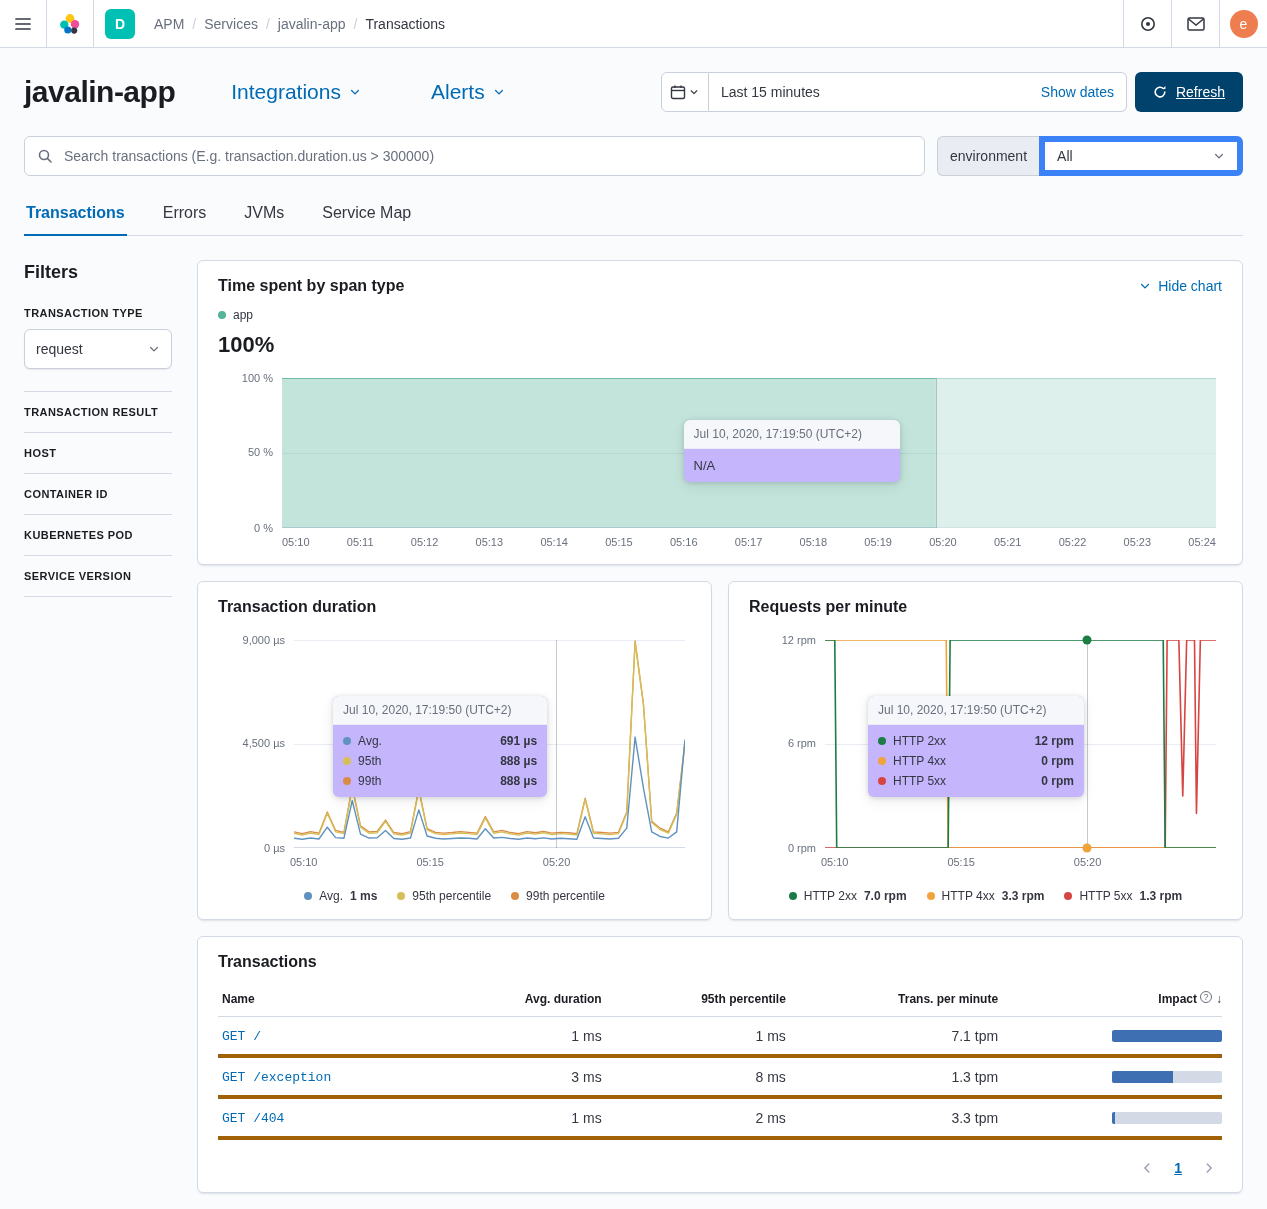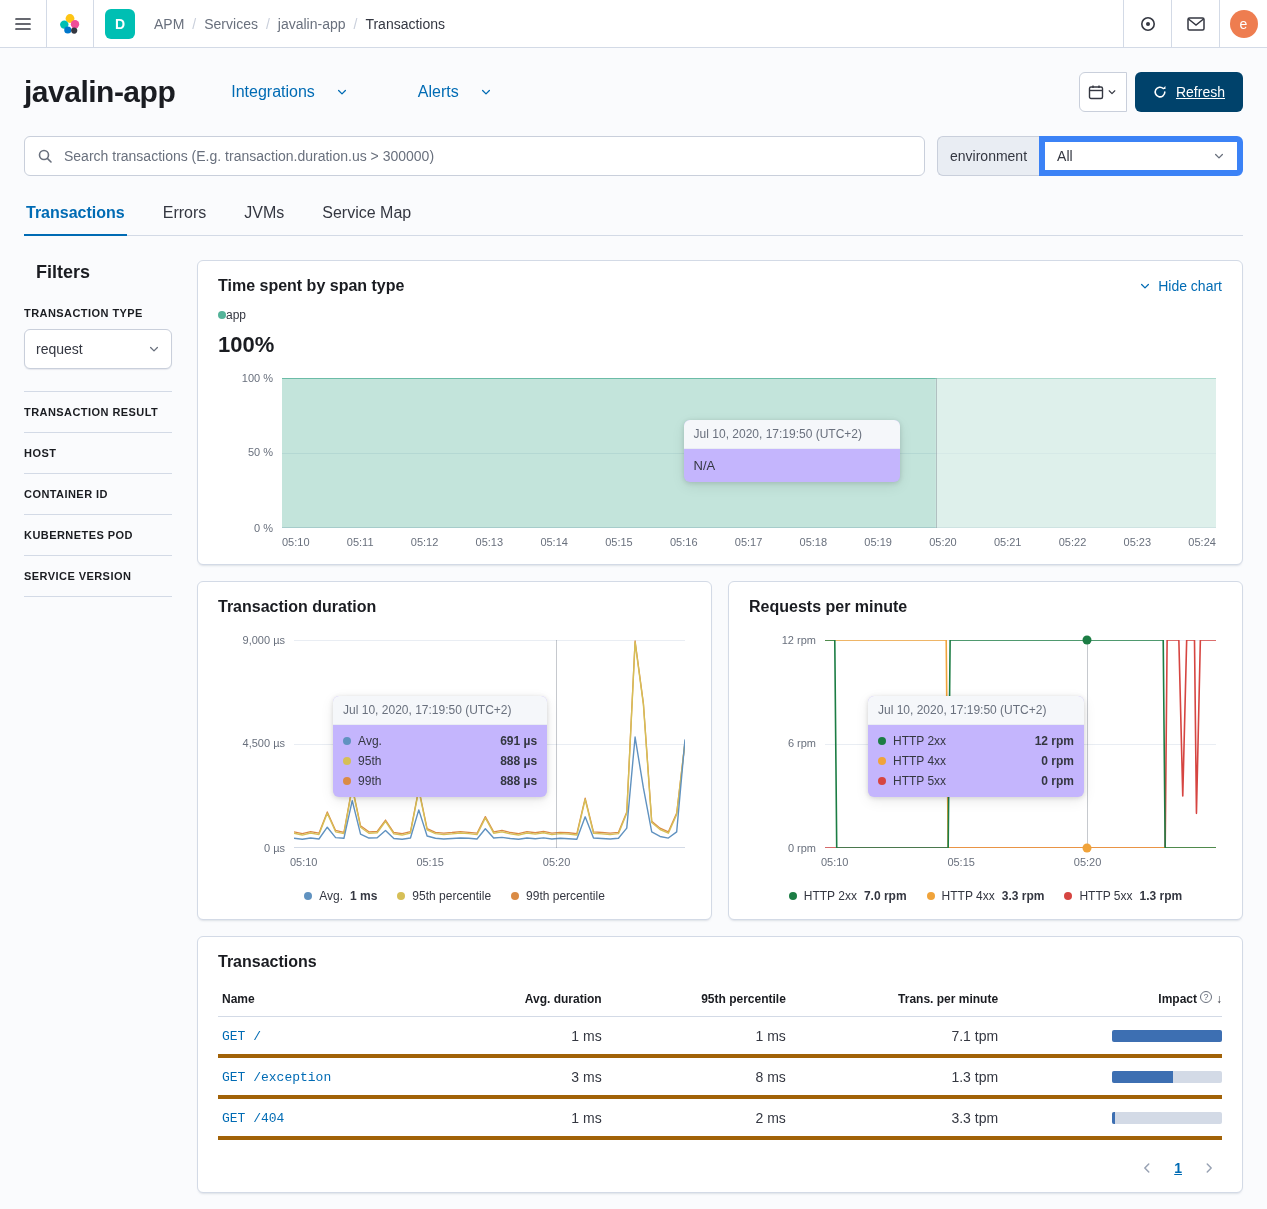--- a/index.html
+++ b/index.html
@@ -22,21 +22,21 @@
   .crumb { color:#69707d; text-decoration:none; cursor:pointer; }
   .crumb.current { color:#343741; cursor:default; }
   .crumb-sep::after { content:"/"; color:#c9cfdb; padding:0 8px; }
   .tb-right { margin-left:auto; display:flex; }
   .icon-cell { width:48px; border-left:1px solid #d3dae6; cursor:pointer; }
   .avatar { width:28px; height:28px; border-radius:50%; color:#fff; font-size:14px; display:flex; align-items:center; justify-content:center; }
   
   .page { padding:0 24px 24px; }
   .svc-header { display:flex; align-items:center; margin-top:24px; }
   h1.svc-title { font-size:30px; font-weight:700; color:#1a1c21; margin:0 56px 0 0; letter-spacing:-0.5px; }
-  .hdr-link { display:flex; align-items:center; gap:21px; color:#006bb4; font-size:16px; margin-right:70px; cursor:pointer; text-decoration:none; }
+  .hdr-link { display:flex; align-items:center; gap:8px; color:#006bb4; font-size:21px; margin-right:70px; cursor:pointer; text-decoration:none; }
   .date-group { margin-left:auto; display:flex; align-items:center; }
   .cal-btn { width:48px; height:40px; border:1px solid #c9cfdb; background:#fff; border-radius:6px 0 0 6px; display:flex; align-items:center; justify-content:center; gap:3px; cursor:pointer; }
   .date-box { display:flex; align-items:center; justify-content:space-between; width:418px; height:40px; border:1px solid #c9cfdb; border-left:none; border-radius:0 6px 6px 0; background:#fff; padding:0 12px; }
   .time-text { color:#343741; }
   .show-dates { color:#006bb4; cursor:pointer; text-decoration:none; }
   .refresh { margin-left:8px; height:40px; padding:0 18px; color:#fff; font-size:14px; font-weight:500; border:none; border-radius:6px; display:flex; align-items:center; gap:9px; cursor:pointer; font-family:inherit; }
   .refresh .lbl { text-decoration:underline; }
   
   .search-row { display:flex; margin-top:24px; gap:12px; }
   .search-box { flex:1; height:40px; background:#fff; border:1px solid #c9cfdb; border-radius:6px; display:flex; align-items:center; padding:0 12px; gap:9px; }
@@ -45,31 +45,31 @@
   .env-group { display:flex; width:306px; }
   .env-label { display:flex; align-items:center; padding:0 12px; background:#e9edf3; border:1px solid #c9cfdb; border-right:none; border-radius:6px 0 0 6px; color:#343741; }
   .env-select { flex:1; display:flex; align-items:center; justify-content:space-between; background:#fff; border:6px solid #3b82f6; border-radius:0 6px 6px 0; padding:0 12px; cursor:pointer; color:#343741; }
   
   .tabs { display:flex; gap:34px; margin-top:18px; border-bottom:1px solid #d3dae6; }
   .tab { padding:10px 2px 12px; font-size:16px; color:#343741; cursor:pointer; border-bottom:2px solid transparent; margin-bottom:-1px; text-decoration:none; }
   .tab.active { color:#006bb4; font-weight:600; border-bottom-color:#006bb4; }
   
   .content { display:flex; margin-top:24px; }
   .filters { flex:0 0 148px; margin-right:25px; }
-  .filters h2 { font-size:18px; font-weight:700; color:#1a1c21; margin:2px 12px 24px; }
+  .filters h2 { font-size:18px; font-weight:700; color:#1a1c21; margin:2px 0 24px; }
   .f-label { font-size:11px; font-weight:700; color:#1a1c21; letter-spacing:.04em; margin-bottom:10px; }
   .f-select { height:40px; background:#fff; border:1px solid #c9cfdb; border-radius:6px; display:flex; align-items:center; justify-content:space-between; padding:0 11px; font-size:14px; margin-bottom:22px; cursor:pointer; box-shadow:0 1px 1px rgba(152,162,179,.2); color:#343741; }
   .f-sections { border-bottom:1px solid #d3dae6; }
   .f-sections div { padding:14px 0; border-top:1px solid #d3dae6; font-size:11px; font-weight:700; color:#1a1c21; letter-spacing:.04em; cursor:pointer; }
   main.panels { flex:1; min-width:0; display:flex; flex-direction:column; gap:16px; }
   .panel { background:#fff; border:1px solid #d3dae6; border-radius:6px; box-shadow:0 2px 2px -1px rgba(152,162,179,.3); padding:16px 20px; }
   .panel-head { display:flex; align-items:center; justify-content:space-between; }
   .panel-title { font-size:16px; font-weight:700; color:#1a1c21; }
   .hide-link { display:flex; align-items:center; gap:7px; color:#006bb4; font-size:14px; cursor:pointer; text-decoration:none; }
-  .legend-inline { display:flex; align-items:center; margin-top:13px; font-size:12px; color:#343741; cursor:pointer; }
+  .legend-inline { display:flex; align-items:center; gap:7px; margin-top:13px; font-size:12px; color:#343741; cursor:pointer; }
   .dot { width:8px; height:8px; border-radius:50%; display:inline-block; flex:0 0 auto; }
   .big-val { font-size:22px; font-weight:600; color:#1a1c21; margin-top:10px; }
   
   .chart-wrap { position:relative; margin:20px 6px 0 64px; }
   .c1 { height:150px; }
   .c2 { height:208px; margin-left:76px; margin-top:24px; }
   .ylab { position:absolute; right:calc(100% + 9px); font-size:11px; color:#69707d; white-space:nowrap; }
   .ylab.t { top:-6px; } .ylab.m { top:calc(50% - 7px); } .ylab.b { bottom:-6px; }
   .grid { position:absolute; left:0; right:0; height:1px; background:#e9edf3; }
   .grid.t { top:0; } .grid.m { top:50%; } .grid.b { bottom:0; background:#d3dae6; }
@@ -189,20 +189,24 @@
         <svg width="16" height="16" viewBox="0 0 16 16" fill="none" stroke="#343741" stroke-width="1.4">
             <rect x="1.5" y="3" width="13" height="11.5" rx="1.5"></rect>
             <line x1="1.5" y1="6.5" x2="14.5" y2="6.5"></line>
             <line x1="5" y1="1.5" x2="5" y2="4"></line>
             <line x1="11" y1="1.5" x2="11" y2="4"></line>
           </svg>
         <svg width="10" height="10" viewBox="0 0 16 16">
             <path d="M3.5 6l4.5 4.5L12.5 6" fill="none" stroke="#343741" stroke-width="1.8" stroke-linecap="round" stroke-linejoin="round"></path>
           </svg>
       </button>
+      <div class="date-box">
+        <span class="time-text">Last 15 minutes</span>
+        <a class="show-dates">Show dates</a>
+      </div>
       <button class="refresh" style="background-color: rgb(0, 66, 107);">
         <svg width="14" height="14" viewBox="0 0 16 16">
             <path d="M13.5 8a5.5 5.5 0 1 1-1.7-3.95" fill="none" stroke="#fff" stroke-width="1.8" stroke-linecap="round"></path>
             <path d="M14.2 1.2v3.4h-3.4z" fill="#fff"></path>
           </svg>
         <span class="lbl">Refresh</span>
       </button>
     </div>
   </div>
 

